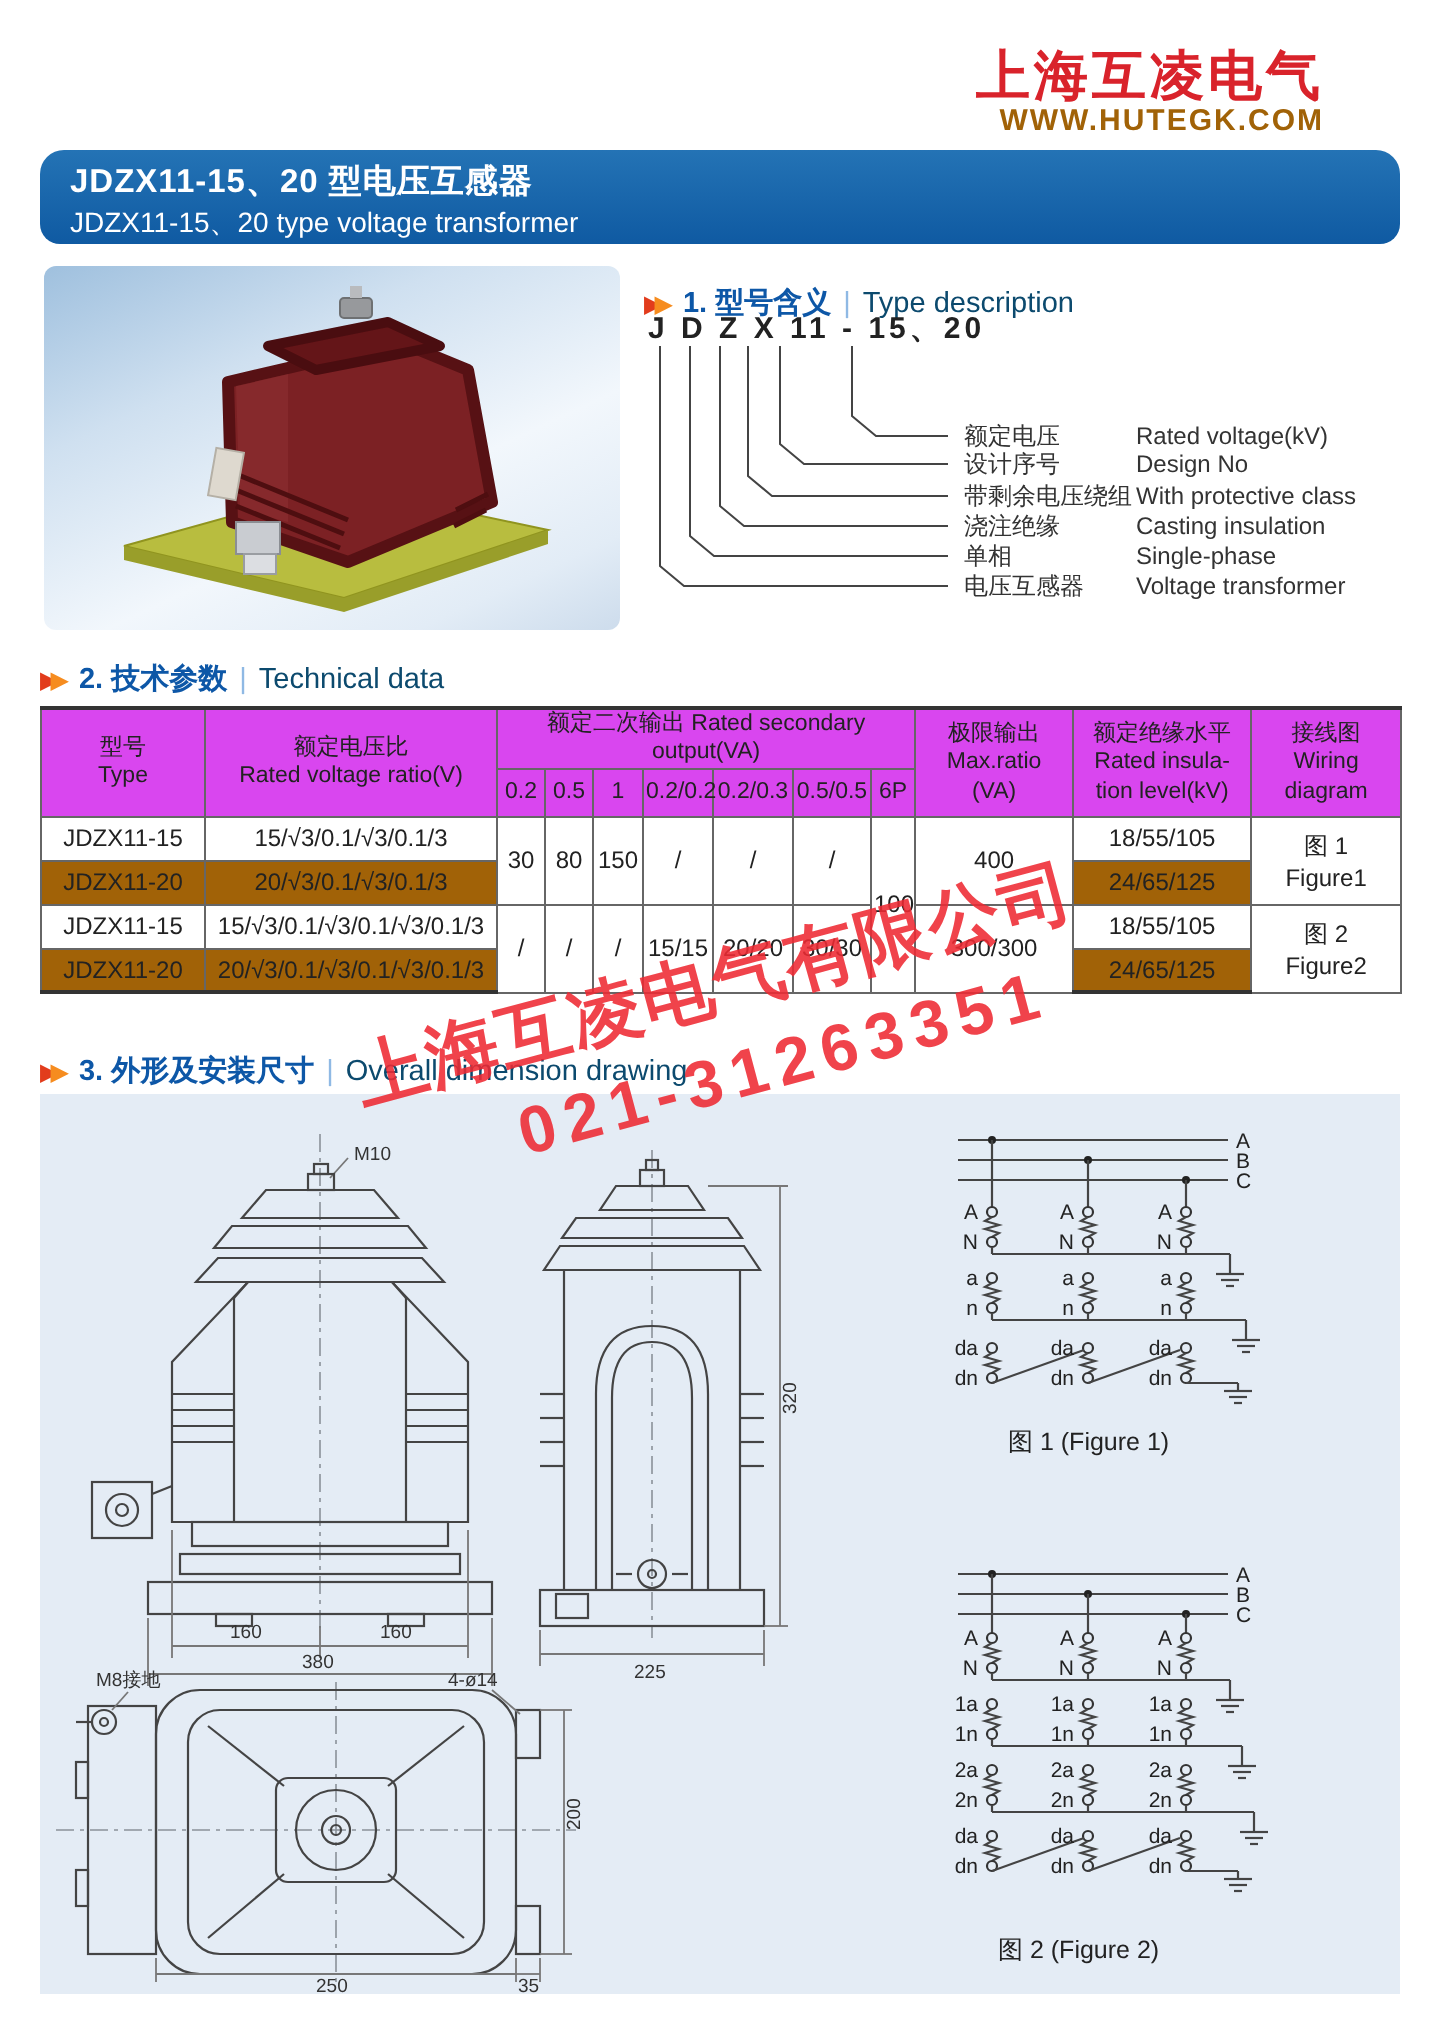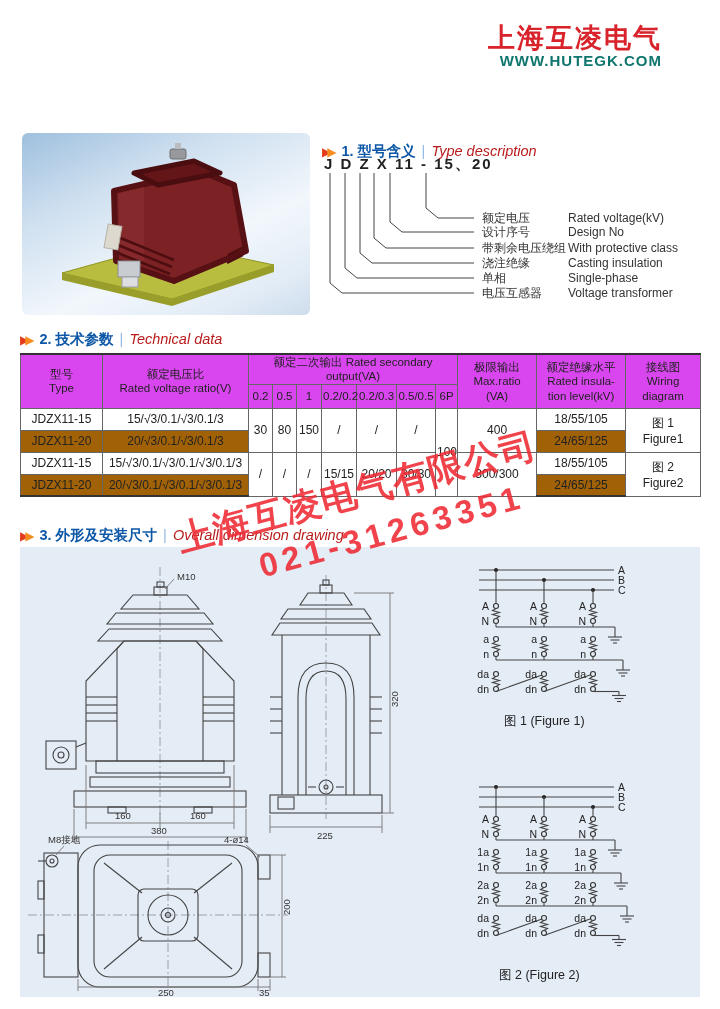--- a/index.html
+++ b/index.html
@@ -1,41 +1,41 @@
 <!DOCTYPE html>
 <html><head>
 <meta charset="utf-8">
 <style>
   * { margin:0; padding:0; box-sizing:border-box; }
   body { background:#fff; font-family:"Liberation Sans","DejaVu Sans",sans-serif; }
   #page { position:relative; width:720px; height:1009px; background:#fff; overflow:hidden; margin:12px auto; }
 
   
   .logo { position:absolute; top:8px; right:58px; font-size:27px; font-weight:bold; letter-spacing:2px; color:#d9232b; white-space:nowrap; }
-  .site { position:absolute; top:40px; right:58px; font-size:15px; font-weight:bold; color:#0f766e; letter-spacing:1px; }
+  .site { position:absolute; top:40px; right:58px; font-size:15px; font-weight:bold; color:#a16207; letter-spacing:1px; }
 
   
   .titlebar { position:absolute; left:20px; top:63px; width:680px; height:47px;
     background:linear-gradient(#2473b5,#0f5aa2); border-radius:12px 12px 10px 10px;
     color:#fff; padding:5px 0 0 15px; }
   .titlebar .t-zh { font-size:16.5px; font-weight:bold; letter-spacing:.5px; }
   .titlebar .t-en { font-size:14px; margin-top:1px; }
 
   
   .photo { position:absolute; left:22px; top:121px; width:288px; height:182px; border-radius:6px;
     background:linear-gradient(155deg,#9fc0de 0%,#cfe0f0 30%,#f2f7fc 62%,#e2ecf6 85%,#cddcec 100%);
     overflow:hidden; }
 
   
   .sh { position:absolute; white-space:nowrap; font-size:14.5px; }
   .sh .arr1 { color:#e23c1c; font-size:12px; }
   .sh .arr2 { color:#f68c1f; font-size:12px; margin-left:-4px; margin-right:5px; }
   .sh .num, .sh .zh { color:#0d57a7; font-weight:bold; }
   .sh .sep { color:#8fb9e4; margin:0 6px; font-weight:normal; }
-  .sh .en { color:#b91c1c;font-style:italic; }
+  .sh .en { color:#0c4a6e; }
 
   
   .tdesc { position:absolute; left:322px; top:143px; }
 
   
   table.tech { position:absolute; left:20px; top:341px; width:680px; border-collapse:collapse; table-layout:fixed; }
   table.tech th, table.tech td { border:1px solid #666; text-align:center; vertical-align:middle; color:#222; padding:0 1px; }
   table.tech thead th { background:#d946ef; font-weight:normal; font-size:11.5px; line-height:1.25; }
   table.tech thead tr:first-child th { border-top:2px solid #333; }
   table.tech tbody td { font-size:12px; height:22px; background:#fff; }
@@ -67,20 +67,24 @@
   .cap  { font-size:12.5px; fill:#222; }
 </style>
 </head>
 <body>
 
 <div id="page">
 
   <div class="logo">上海互凌电气</div>
   <div class="site">WWW.HUTEGK.COM</div>
 
+  <div class="titlebar">
+    <div class="t-zh">JDZX11-15、20 型电压互感器</div>
+    <div class="t-en">JDZX11-15、20 type voltage transformer</div>
+  </div>
 
   <div class="photo">
     <svg width="288" height="182" viewBox="0 0 288 182">
       <polygon points="40,140 150,166 252,132 148,110" fill="#b8bd3f" stroke="#90941f" stroke-width="1"></polygon>
       <polygon points="40,140 40,147 150,173 252,139 252,132 150,166" fill="#999e2a"></polygon>
       <polygon points="92,58 178,38 212,52 224,118 152,148 94,128" fill="#7c2124" stroke="#571114" stroke-width="6" stroke-linejoin="round"></polygon>
       <polygon points="112,40 172,28 198,40 136,52" fill="#641518" stroke="#4a0d10" stroke-width="5" stroke-linejoin="round"></polygon>
       <rect x="148" y="16" width="16" height="10" rx="2" fill="#97999c" stroke="#6e7072"></rect>
       <rect x="153" y="10" width="6" height="6" fill="#b9bbbe"></rect>
       <polygon points="96,60 122,54 122,128 98,122" fill="#903234" opacity=".5"></polygon>

